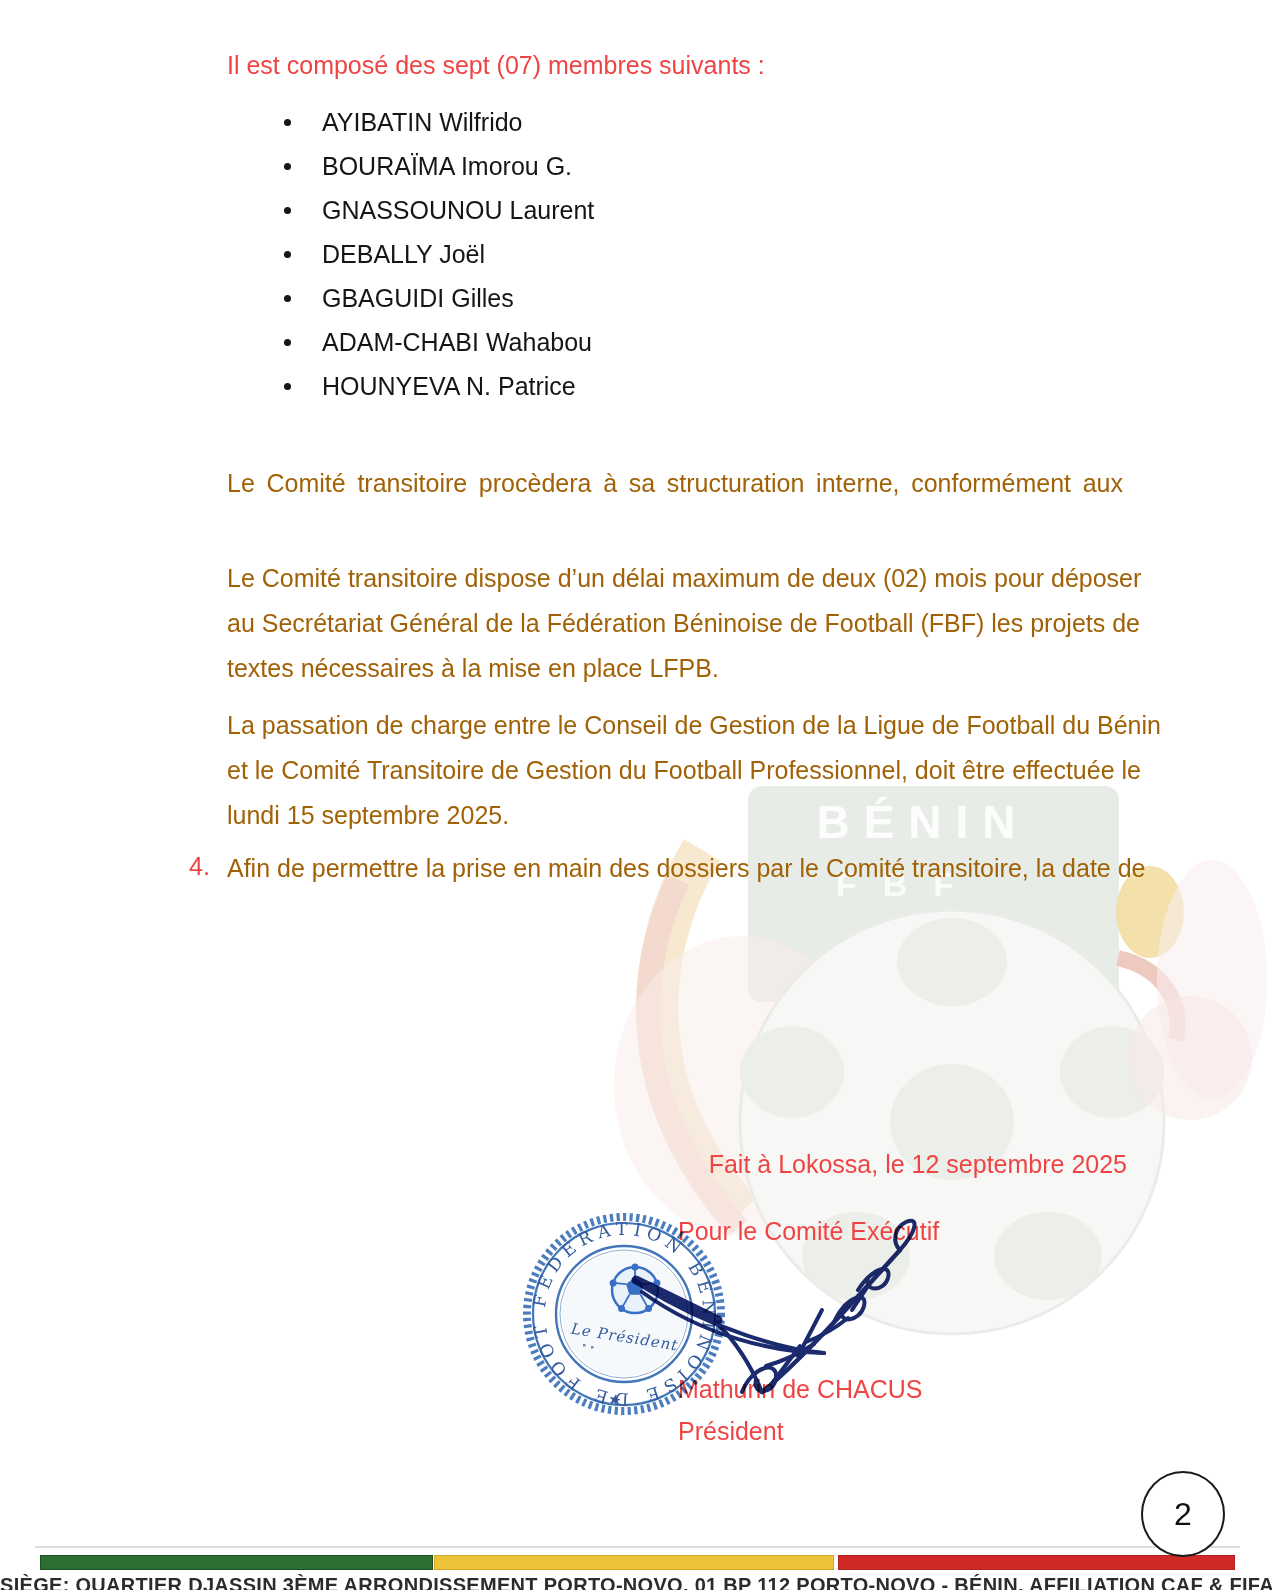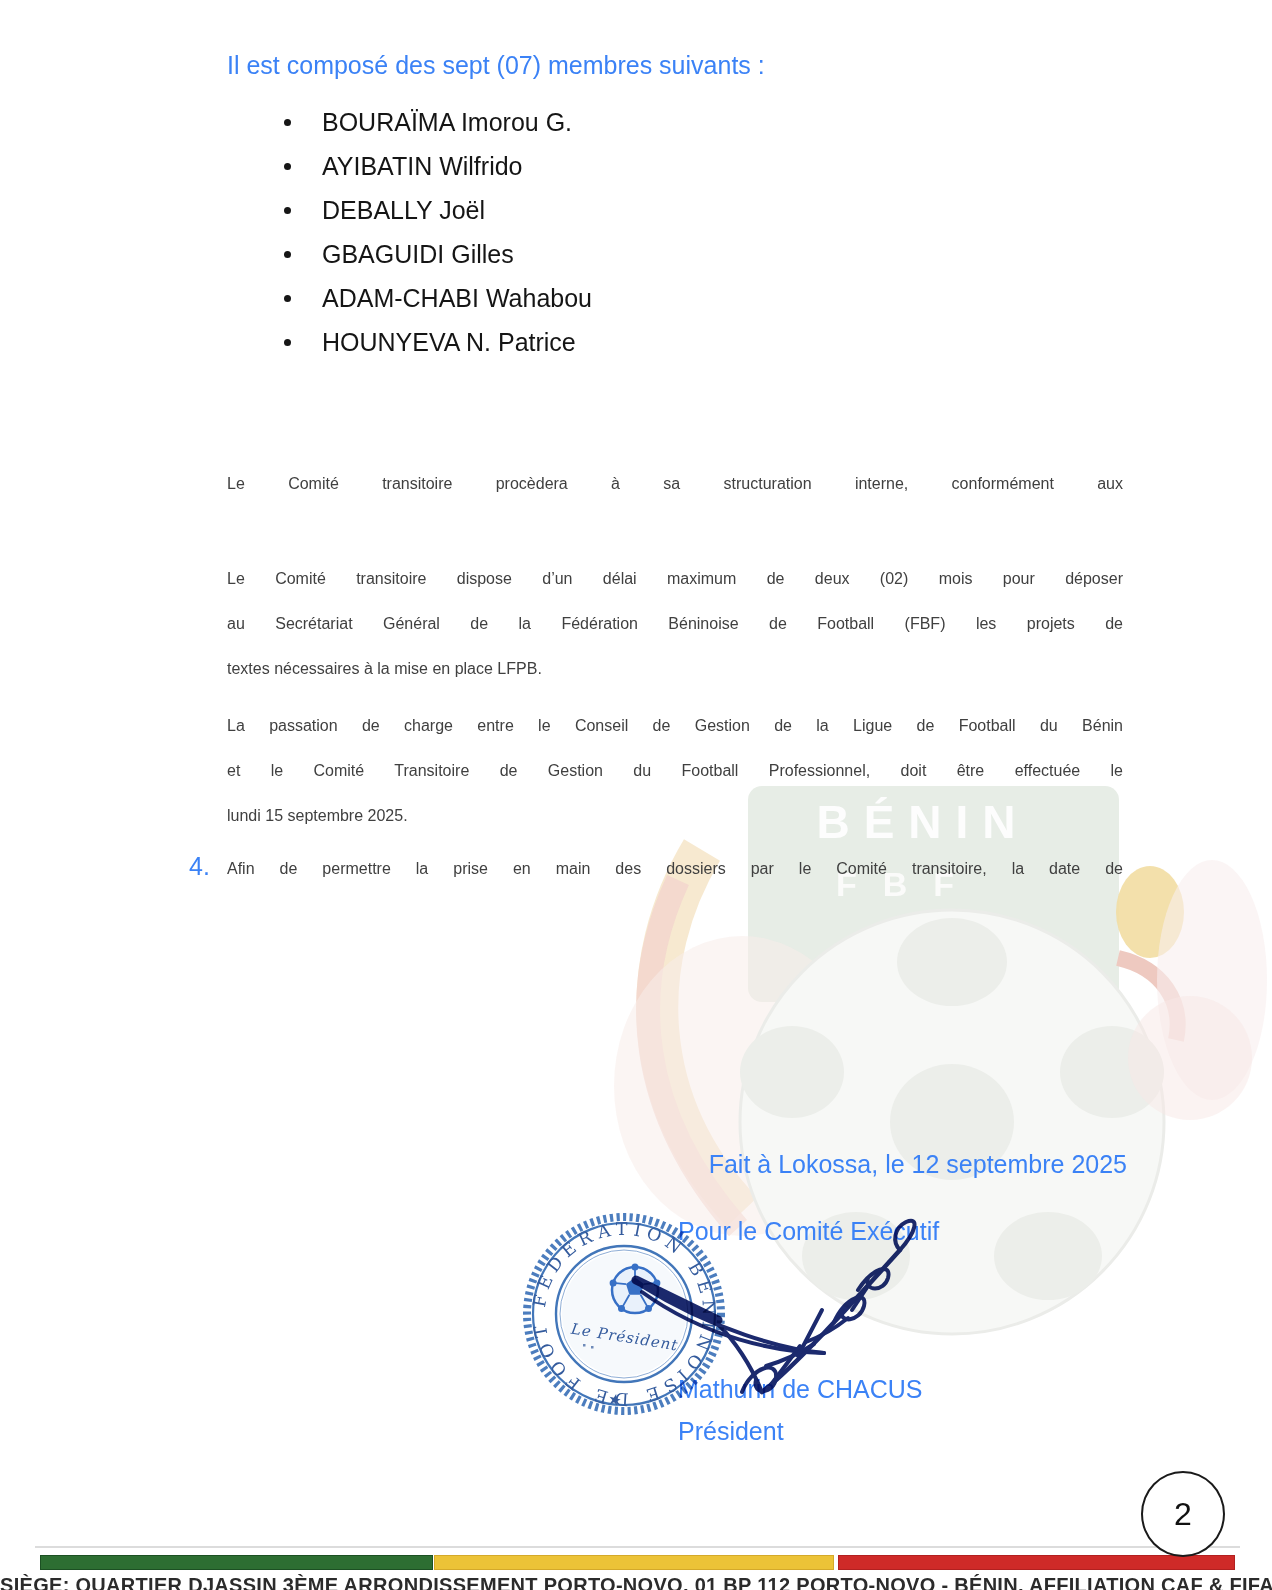--- a/index.html
+++ b/index.html
@@ -3,22 +3,22 @@
 <meta charset="utf-8">
 <style>
   html,body{margin:0;padding:0;background:#888;}
   #page{
     position:relative;width:1272px;height:1590px;margin:0 auto;
     background:#ffffff;overflow:hidden;
     font-family:"Liberation Sans",sans-serif;color:#151515;
   }
   svg{display:block;}
   
-  .tline{position:absolute;font-size:25px;line-height:30px;white-space:nowrap;color:#3b82f6;}
-  .para{position:absolute;font-size:16px;color:#404040;z-index:2;}
+  .tline{position:absolute;font-size:25px;line-height:30px;white-space:nowrap;color:#ef4444;}
+  .para{position:absolute;font-size:25px;color:#a16207;z-index:2;}
   .jline{height:45px;line-height:45px;text-align:justify;text-align-last:justify;white-space:nowrap;}
   .lline{height:45px;line-height:45px;white-space:nowrap;}
   
   #members{position:absolute;left:284px;top:100px;z-index:2;}
   .member{position:relative;height:44px;line-height:44px;padding-left:38px;font-size:25px;white-space:nowrap;}
   .member .dot{position:absolute;left:0;top:19px;width:7px;height:7px;border-radius:50%;background:#161616;}
   
   .hairline{position:absolute;left:35px;top:1546px;width:1205px;height:2px;background:#dcdcdc;z-index:1;}
   .bar{position:absolute;top:1555px;height:15px;box-sizing:border-box;z-index:1;}
   .bar.green{left:40px;width:393px;background:#2d6e32;border:1px solid #1c5023;}
@@ -58,22 +58,23 @@
     <path d="M 1118 958 C 1162 968 1184 1002 1176 1040" stroke="#eec9c0" stroke-width="16" fill="none"></path>
     <ellipse cx="1212" cy="980" rx="55" ry="120" fill="#f9efee" opacity="0.6"></ellipse>
     <ellipse cx="1190" cy="1058" rx="62" ry="62" fill="#f7e7e5" opacity="0.5"></ellipse>
     <text x="923" y="838" text-anchor="middle" font-family="Liberation Sans, sans-serif" font-weight="bold" font-size="46" letter-spacing="14" fill="#fdfdfd">BÉNIN</text>
     <text x="908" y="896" text-anchor="middle" font-family="Liberation Sans, sans-serif" font-weight="bold" font-size="34" letter-spacing="26" fill="#fbfbfa">FBF</text>
   </svg>
 
   <div class="tline z2" style="left:227px;top:50px;">Il est composé des sept (07) membres suivants :</div>
 
   <div id="members">
+    <div class="member"><span class="dot"></span><span>AYIBATIN Wilfrido</span></div>
     <div class="member"><span class="dot"></span><span>BOURAÏMA Imorou G.</span></div>
-    <div class="member"><span class="dot"></span><span>AYIBATIN Wilfrido</span></div>
+    <div class="member"><span class="dot"></span><span>GNASSOUNOU Laurent</span></div>
     <div class="member"><span class="dot"></span><span>DEBALLY Joël</span></div>
     <div class="member"><span class="dot"></span><span>GBAGUIDI Gilles</span></div>
     <div class="member"><span class="dot"></span><span>ADAM-CHABI Wahabou</span></div>
     <div class="member"><span class="dot"></span><span>HOUNYEVA N. Patrice</span></div>
   </div>
 
   <div class="para" style="left:227px;top:461px;width:896px;">
     <div class="jline">Le Comité transitoire procèdera à sa structuration interne, conformément aux</div>
   </div>
 

